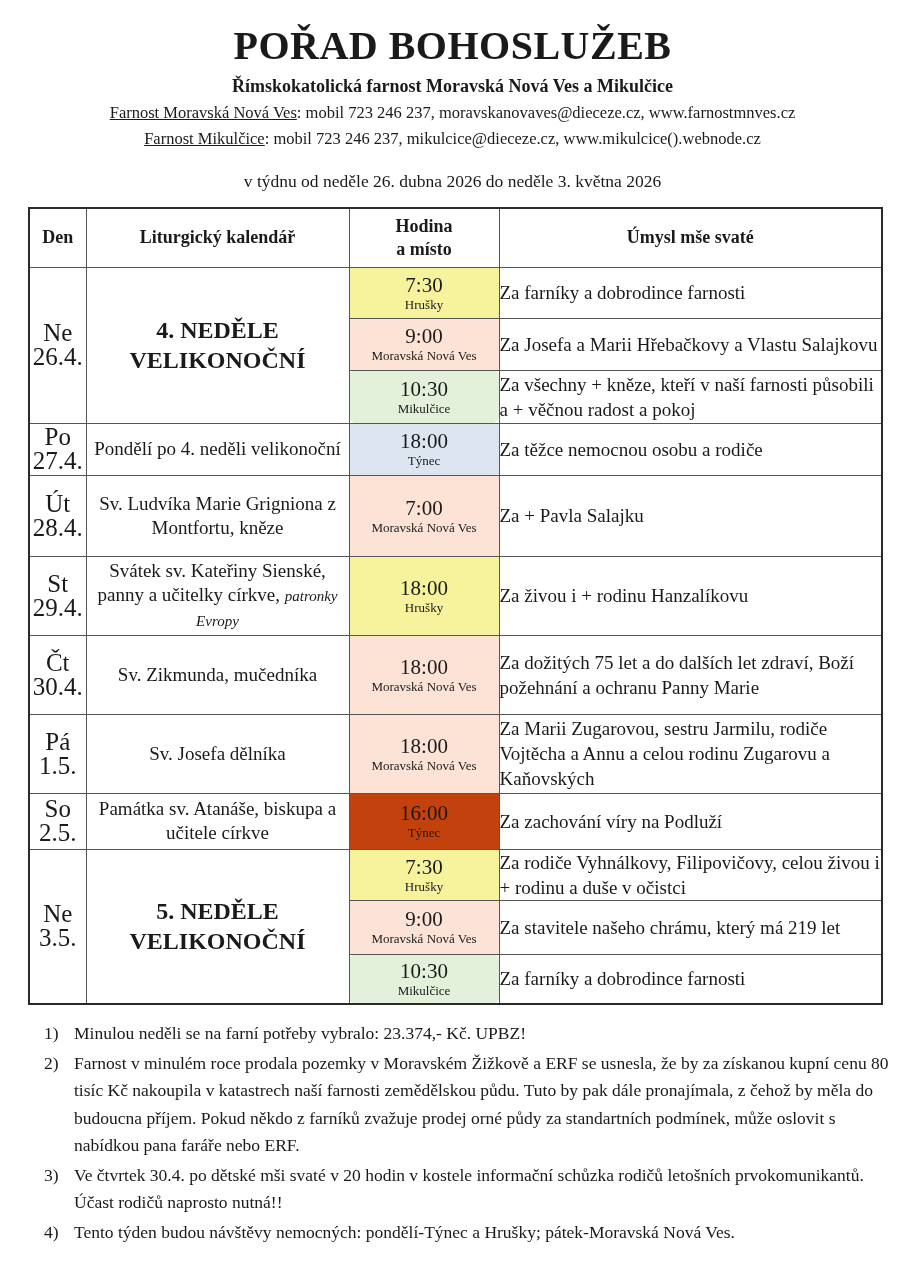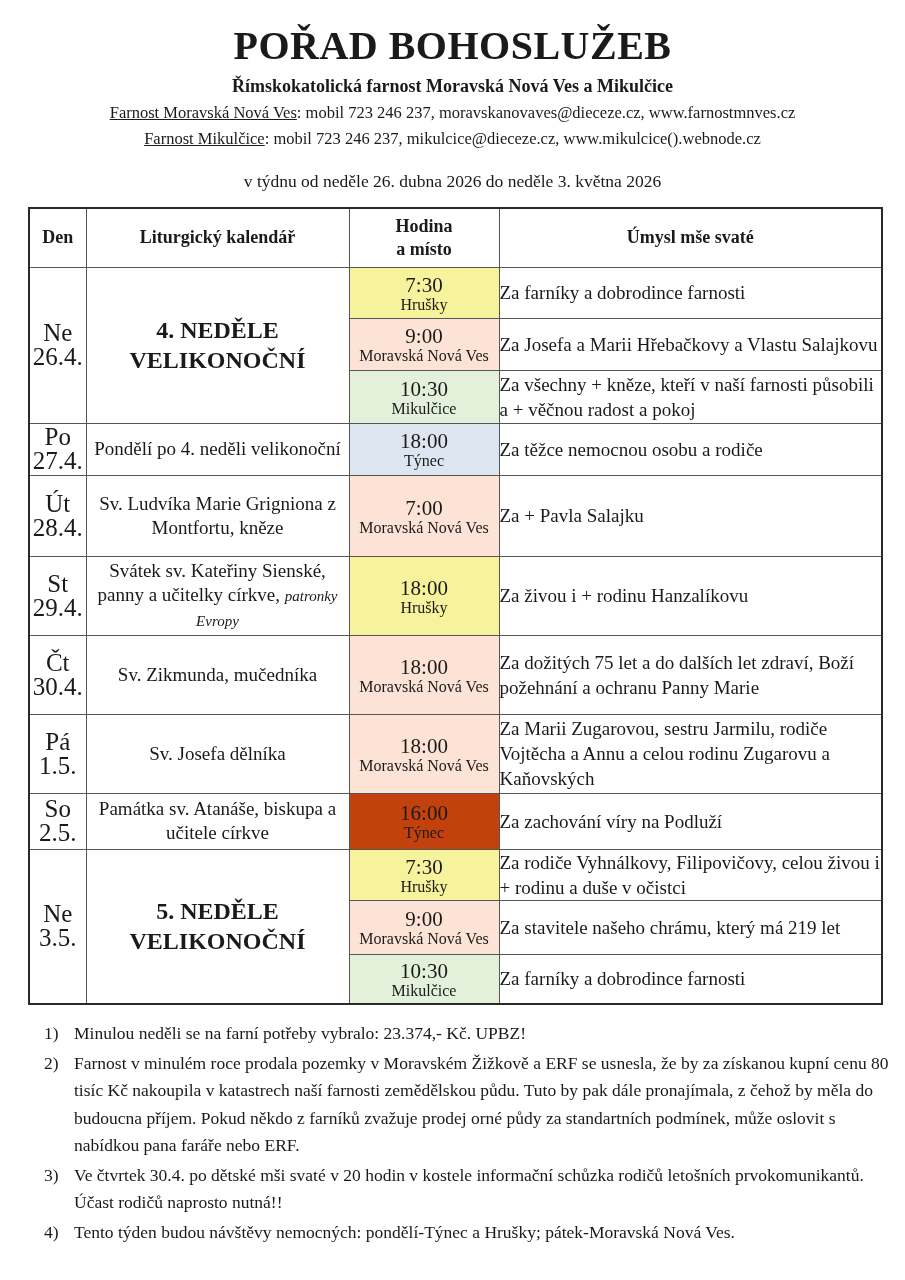--- a/index.html
+++ b/index.html
@@ -17,26 +17,26 @@
                 border-collapse: collapse; border: 2.5px solid #2a2a2a; table-layout: fixed; }
   table.sched td, table.sched th { border: 1px solid #555; padding: 0; vertical-align: middle; }
   th { font-weight: bold; font-size: 18px; line-height: 23px; text-align: center; }
   col.c-den { width: 57px; } col.c-lit { width: 263px; } col.c-time { width: 150px; } col.c-int { width: 383px; }
   tr.hdr { height: 59px; }
   td.den { text-align: center; font-size: 25px; line-height: 24px; }
   td.lit { text-align: center; font-size: 19px; line-height: 24px; padding: 0 4px; }
   td.lit.big { font-size: 24px; font-weight: bold; line-height: 30px; }
   td.time { text-align: center; }
   td.time .t { display: block; font-size: 21px; line-height: 24px; }
-  td.time .p { display: block; font-size: 16px; line-height: 16px; }
+  td.time .p { display: block; font-size: 13px; line-height: 16px; }
   td.int { font-size: 19px; line-height: 25px; padding: 0 6px; text-align: left; }
   .it { font-style: italic; font-size: 15px; }
   .yellow { background: #f7f29c; }
   .peach { background: #fde3d5; margin-top: 31px; }
-  .green { background: #e3f0da; }
+  .green { background: #e3f0da; border-radius: 7px; }
   .blue { background: #dce5f0; }
 
   ol.notes { position: absolute; left: 44px; top: 1020px; width: 845px; margin: 0; padding: 0;
              list-style: none; font-size: 17.5px; line-height: 27.5px; }
   ol.notes li { position: relative; padding-left: 30px; margin-bottom: 2px; }
   ol.notes .num { position: absolute; left: 0; top: 0; }
 </style>
 </head>
 <body>
 

